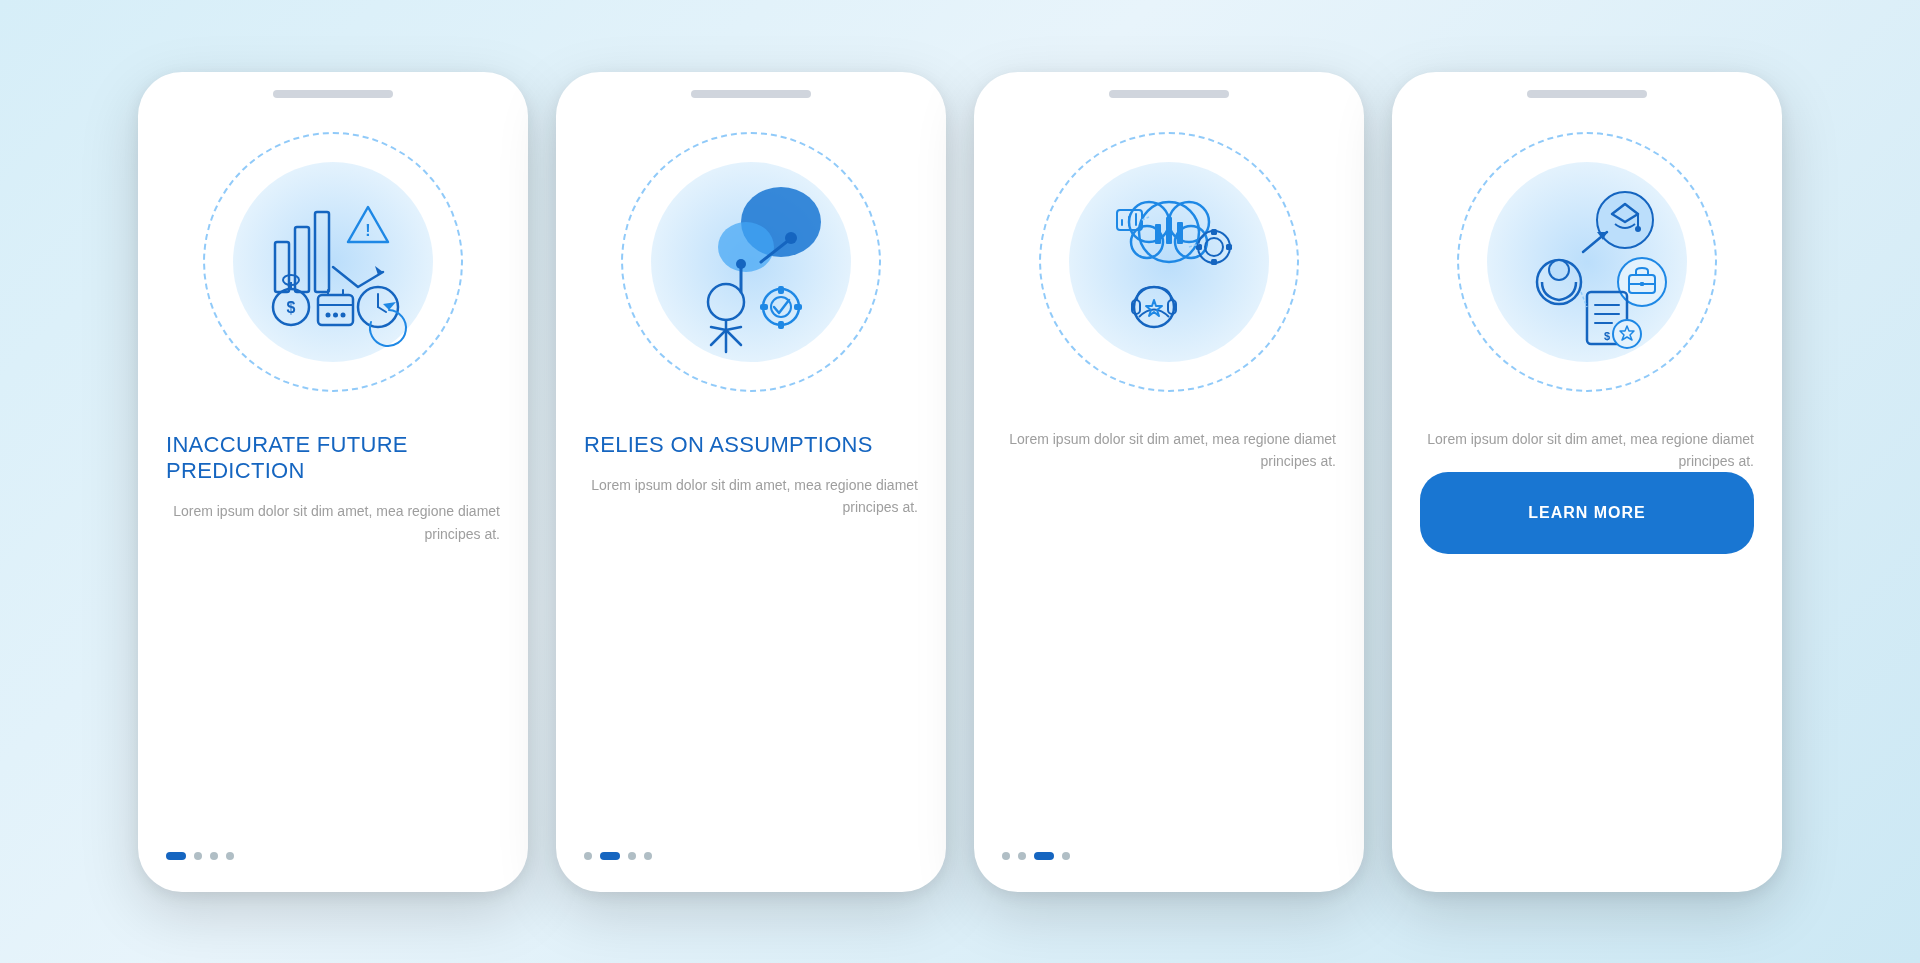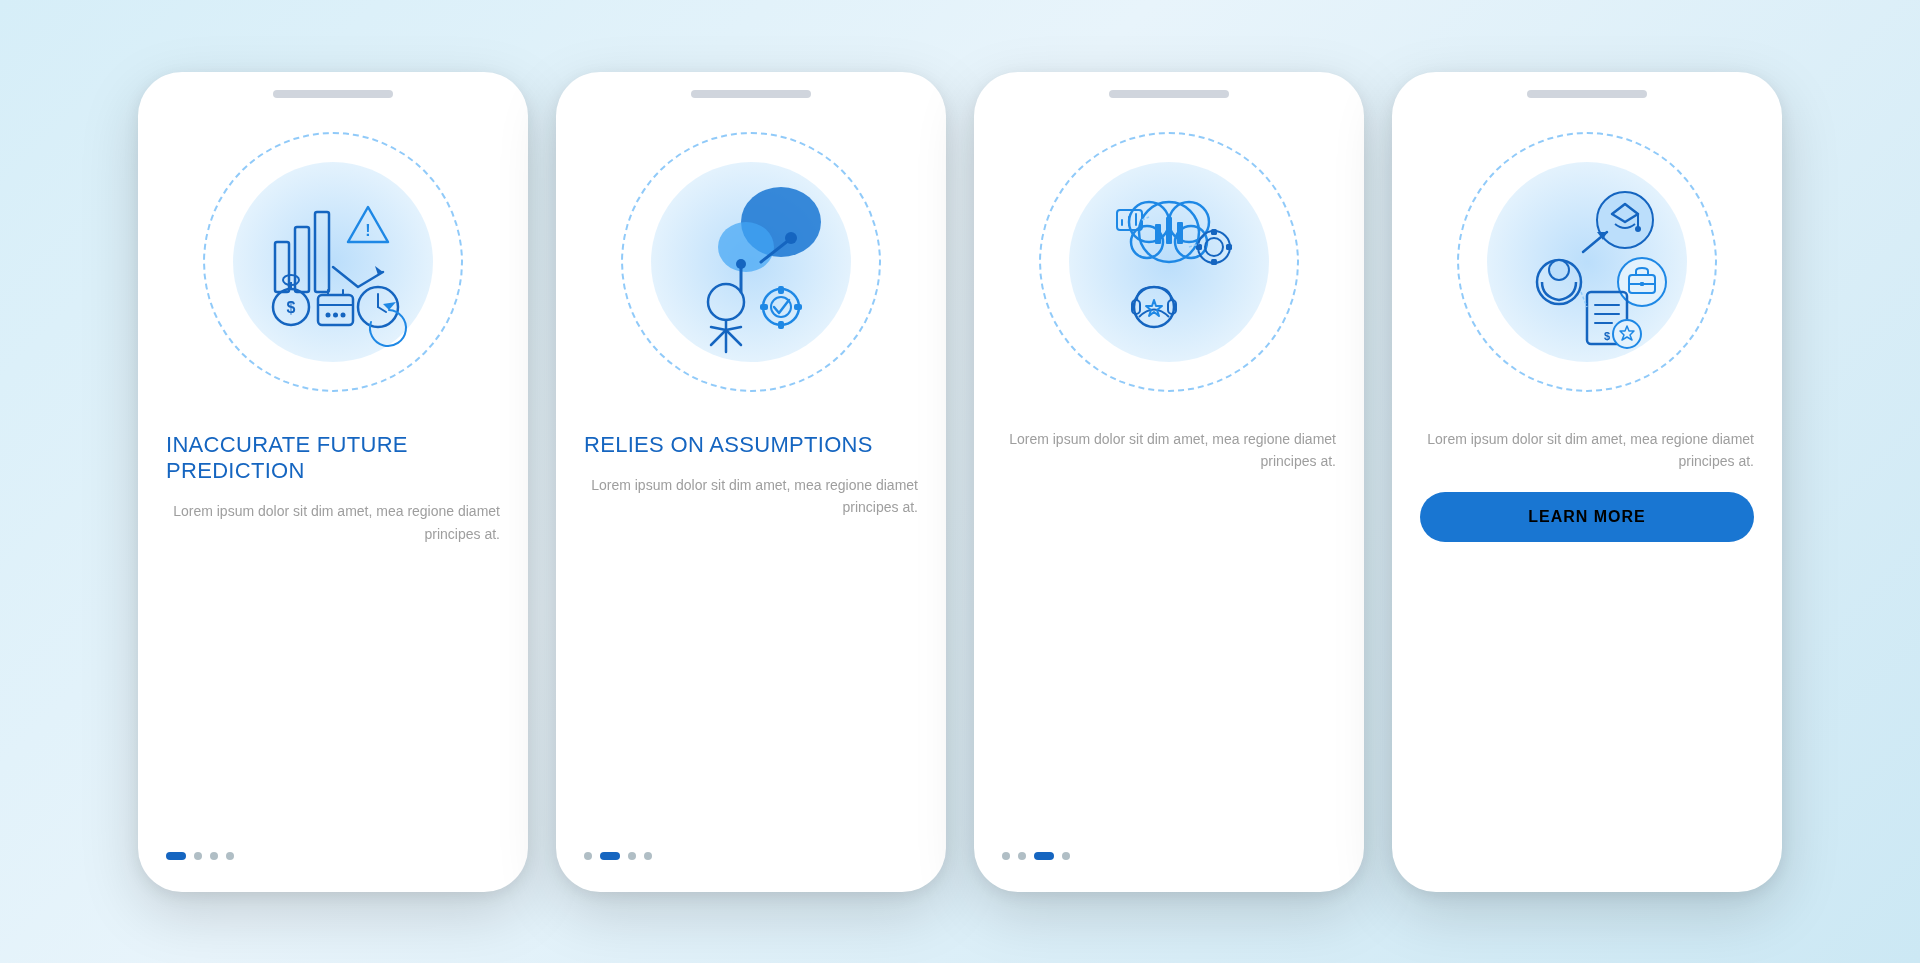--- a/index.html
+++ b/index.html
@@ -121,31 +121,30 @@
     }
 
     .dot.active {
       background: #1565c0;
       width: 20px;
       border-radius: 4px;
     }
 
     .learn-more-btn {
       background: #1976d2;
-      color: #000000;
+      color: #ffffff;
       border: none;
       border-radius: 28px;
-      padding: 16px 0;
+      padding: 32px 0;
       width: 100%;
       font-size: 16px;
       font-weight: 700;
       letter-spacing: 1px;
       text-transform: uppercase;
       cursor: pointer;
-      margin-top: 20px;
     }
   </style>
 </head>
 <body>
 
 <div class="phones-container">
 
   <div class="phone">
     <div class="phone-notch"></div>
     <div class="phone-illustration">

